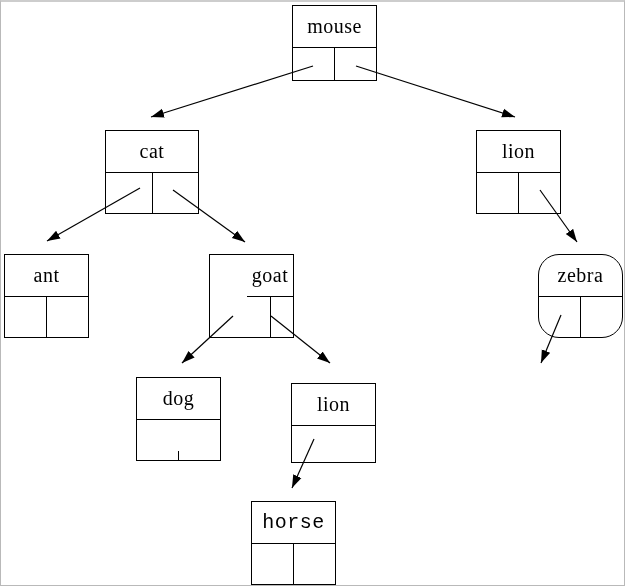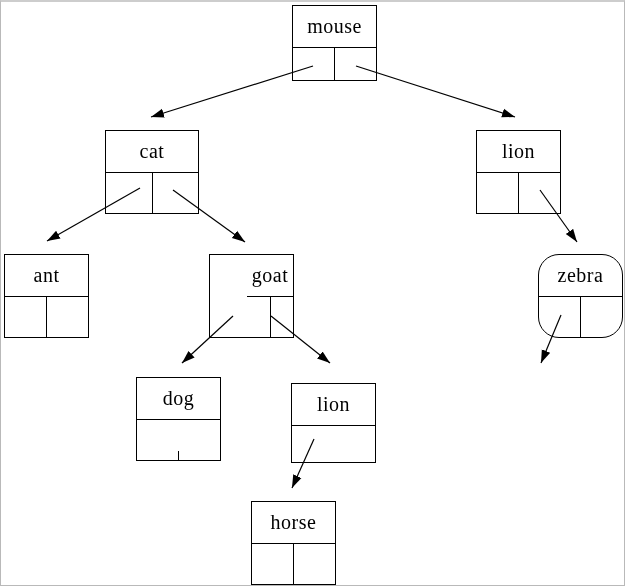--- a/index.html
+++ b/index.html
@@ -97,21 +97,21 @@
     </div>
   </div>
       <div class="node" style="left: 290px; top: 381px; width: 85px; height: 80px; border-color: rgb(0, 0, 0); gap: 36px;">
     <div class="node-label" style="height: 42px;">lion</div>
     <div class="node-cells">
       <div class="cell left"></div>
       <div class="cell right"></div>
     </div>
   </div>
       <div class="node" style="left: 250px; top: 499px; width: 85px; height: 84px; border-color: rgb(0, 0, 0);">
-    <div class="node-label" style="height: 42px;">horse</div>
+    <div class="node-label" style="height: 42px; font-family: Liberation Mono, monospace;">horse</div>
     <div class="node-cells">
       <div class="cell left"></div>
       <div class="cell right"></div>
     </div>
   </div>
     </div>
   <svg id="edges" width="623" height="583" viewBox="0 0 623 583" xmlns="http://www.w3.org/2000/svg">
     <defs>
       <marker id="arrowhead" markerUnits="userSpaceOnUse" markerWidth="15" markerHeight="11" refX="13" refY="5" orient="auto">
         <path d="M0,0.5 L13,5 L0,9.5 z" fill="#000000"></path>

